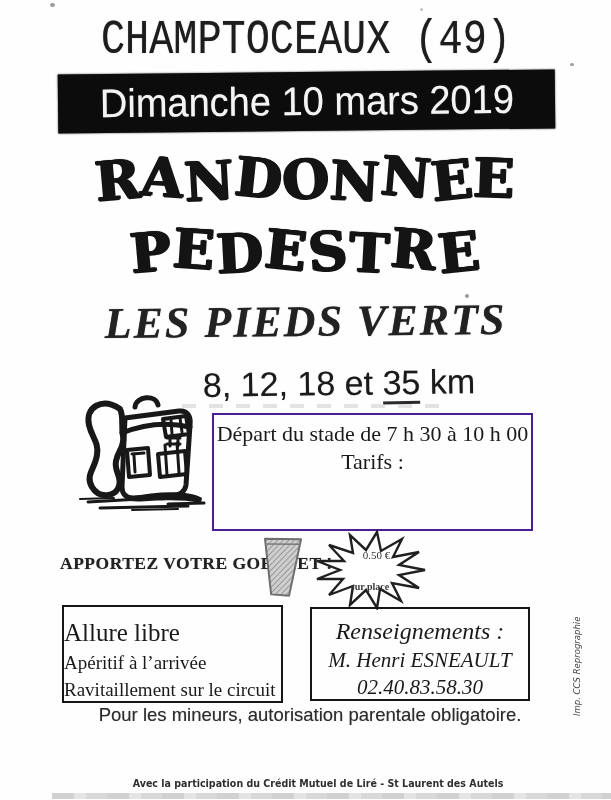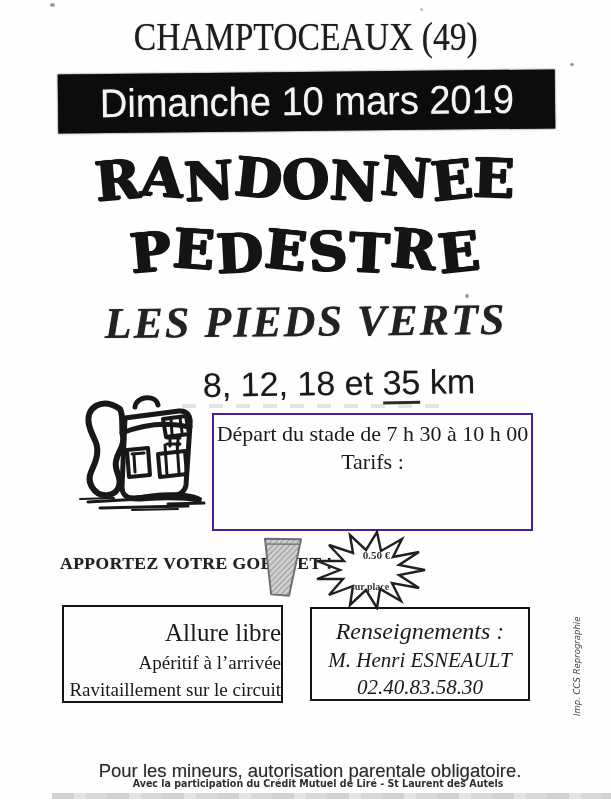--- a/index.html
+++ b/index.html
@@ -5,22 +5,22 @@
   html,body{margin:0;padding:0;background:#e8e8e8;}
   .poster{
     position:relative;width:611px;height:800px;margin:0 auto;
     background:#fefefe;overflow:hidden;
     font-family:"Liberation Serif",serif;color:#1a1a1a;
   }
   .abs{position:absolute;}
   .center-line{left:0;right:0;text-align:center;white-space:nowrap;}
 
   
-  .city{top:12px;font-family:Liberation Serif, serif;font-weight:400;
-    font-size:41px;color:#1d1d1d;text-shadow:0 0 1px rgba(0,0,0,.55);}
+  .city{top:12px;font-family:Liberation Mono, monospace;font-weight:400;
+    font-size:49px;color:#1d1d1d;text-shadow:0 0 1px rgba(0,0,0,.55);}
   .city .squeeze{display:inline-block;transform:scaleX(.82);transform-origin:center;}
 
   
   .banner{left:58px;top:72px;width:497px;height:59px;background:#0c0c0c;
     transform:rotate(-0.6deg);display:flex;align-items:center;justify-content:center;
     box-shadow:0 0 2px #333;}
   .banner .date{font-family:"Liberation Sans",sans-serif;font-size:40px;color:#f4f4f4;
     transform:scaleX(.95);white-space:nowrap;text-shadow:0 0 1px rgba(255,255,255,.6);}
 
   
@@ -49,39 +49,39 @@
   
   .cup-notice{left:60px;top:553px;font-weight:bold;font-size:17.5px;letter-spacing:.5px;
     color:#222;white-space:nowrap;text-shadow:0 0 1px rgba(0,0,0,.45);}
 
   
   .backpack{left:72px;top:392px;}
   .cup{left:258px;top:536px;transform:rotate(4deg);}
   .burst-wrap{left:312px;top:530px;width:116px;height:80px;}
   .burst-text{left:312px;top:530px;width:116px;height:80px;display:flex;flex-direction:column;
     align-items:center;justify-content:center;gap:1px;}
-  .burst-text .bp{font-size:11px;font-weight:bold;color:#333;line-height:12px;margin-left:13px;}
+  .burst-text .bp{font-size:11px;font-weight:normal;color:#333;line-height:12px;margin-left:13px;}
   .burst-text .bl{font-size:10px;font-weight:bold;color:#3a3a3a;line-height:11px;margin-top:19px;}
 
   
   .pace-box{left:62px;top:605px;width:221px;height:98px;border:2px solid #161616;
-    box-sizing:border-box;text-align:right;padding-top:9px;}
+    box-sizing:border-box;text-align:left;padding-top:9px;}
   .pace-box .l1{font-size:25px;line-height:33px;}
   .pace-box .l2{font-size:19px;line-height:27px;white-space:nowrap;}
   .contact-box{left:310px;top:607px;width:220px;height:94px;border:2px solid #161616;
     box-sizing:border-box;text-align:center;padding-top:7px;font-style:italic;}
   .contact-box .l1{font-size:24px;line-height:31px;}
   .contact-box .l2{font-size:21px;line-height:27px;}
 
   
   .printer{left:572px;top:716px;transform:rotate(-90deg);transform-origin:0 0;
     font-family:"DejaVu Sans",sans-serif;font-style:italic;font-size:8.5px;color:#444;white-space:nowrap;}
 
   
-  .minors{left:310px;top:760px;transform:translateX(-50%);
+  .minors{left:310px;top:704px;transform:translateX(-50%);
     font-family:"Liberation Sans",sans-serif;font-size:18.5px;color:#2b2b2b;white-space:nowrap;
     text-shadow:0 0 1px rgba(0,0,0,.35);}
 
   
   .sponsor{left:318px;top:778px;transform:translateX(-50%) scaleX(.95);
     font-family:"DejaVu Sans",sans-serif;font-weight:bold;font-size:10px;color:#2e2e2e;white-space:nowrap;}
 
   
   .streak{left:182px;top:404px;width:262px;height:4px;opacity:.45;
     background:repeating-linear-gradient(90deg,#c2c2c2 0 14px,transparent 14px 27px);}

